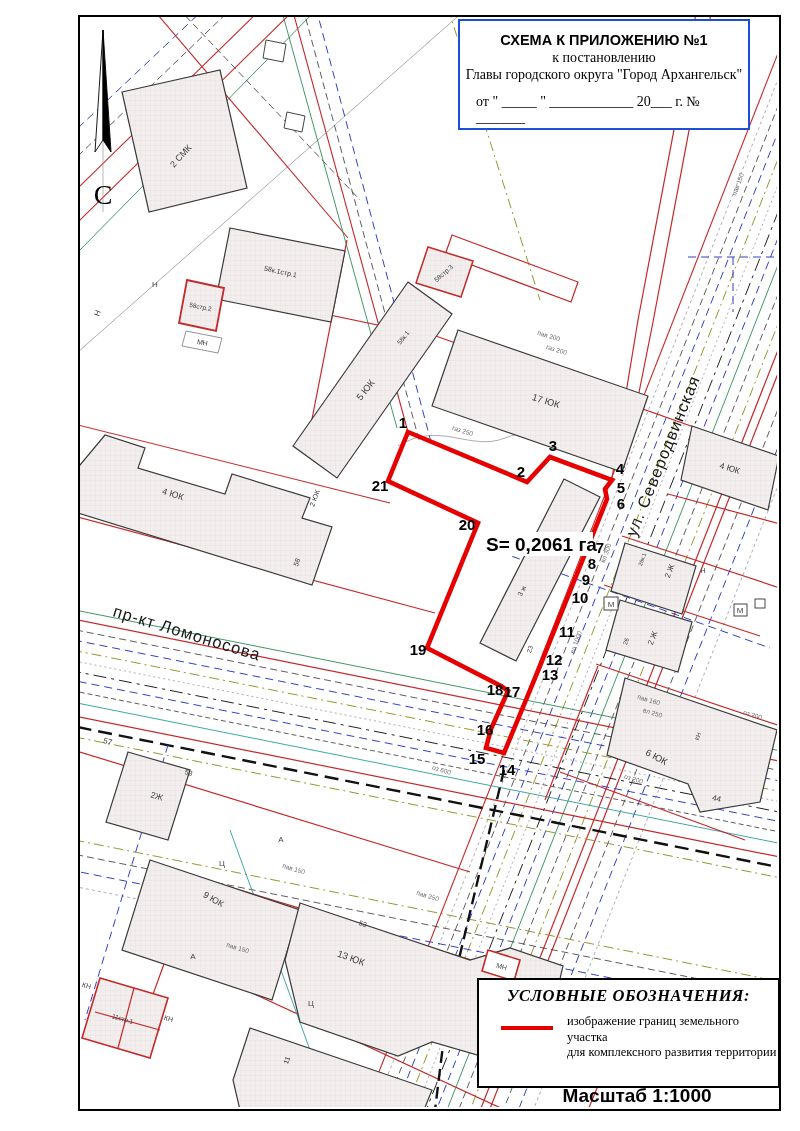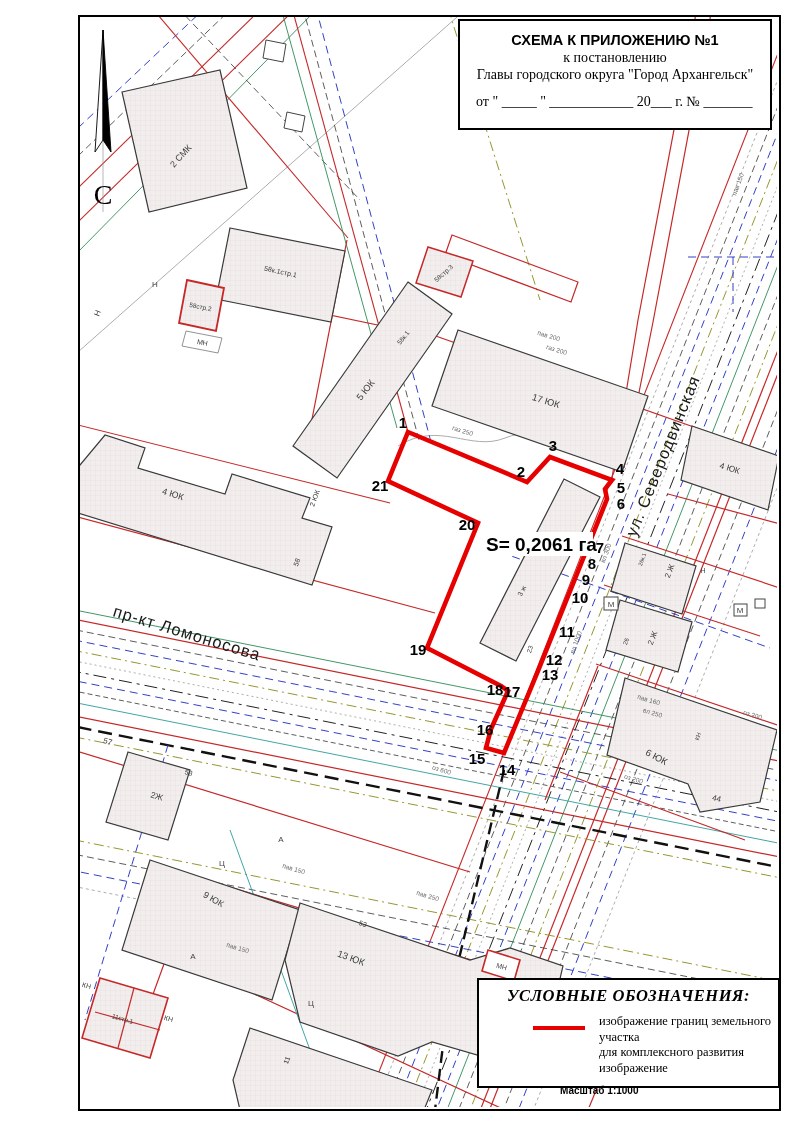--- a/index.html
+++ b/index.html
@@ -1,36 +1,36 @@
 <!DOCTYPE html>
 <html><head>
 <meta charset="utf-8">
 <style>
   html,body{margin:0;padding:0;background:#ffffff;}
   .page{position:relative;width:800px;height:1131px;background:#fff;overflow:hidden;
         font-family:"Liberation Sans",sans-serif;}
   .map-frame{position:absolute;left:78px;top:15px;width:699px;height:1092px;
              border:2.5px solid #000;z-index:5;pointer-events:none;}
   svg.map{position:absolute;left:0;top:0;z-index:1;}
-  .title-box{position:absolute;left:458px;top:19px;width:314px;height:111px;
-             background:#fff;border:2px solid #000000;z-index:10;box-sizing:border-box;
+  .title-box{position:absolute;left:458px;top:19px;width:292px;height:111px;
+             background:#fff;border:2px solid #1d4ed8;z-index:10;box-sizing:border-box;
              text-align:center;}
   .title-box .l1{font-family:"Liberation Sans",sans-serif;font-weight:bold;font-size:14.5px;margin-top:11px;}
   .title-box .l2{font-family:"Liberation Serif",serif;font-size:14px;margin-top:2px;}
   .title-box .l3{font-family:"Liberation Serif",serif;font-size:14px;margin-top:1px;}
   .title-box .l4{font-family:"Liberation Serif",serif;font-size:14px;margin-top:11px;text-align:left;padding-left:16px;}
   .legend-box{position:absolute;left:477px;top:978px;width:303px;height:110px;
               background:#fff;border:2px solid #000;z-index:10;box-sizing:border-box;}
   .legend-title{font-family:"Liberation Serif",serif;font-weight:bold;font-style:italic;
                 font-size:16.5px;text-align:center;margin-top:6px;letter-spacing:0.5px;}
-  .legend-row{display:flex;align-items:flex-start;margin-top:8px;margin-left:32px;}
+  .legend-row{display:flex;align-items:flex-start;margin-top:8px;}
   .legend-line{width:52px;height:4px;background:#e60000;margin-left:22px;margin-top:12px;flex:none;}
   .legend-text{font-family:"Liberation Serif",serif;font-size:12.5px;line-height:1.25;margin-left:14px;}
-  .scale-label{position:absolute;left:560px;top:1085px;width:208px;text-align:left;
-               font-weight:bold;font-size:10px;z-index:10;}
+  .scale-label{position:absolute;left:533px;top:1085px;width:208px;text-align:center;
+               font-weight:bold;font-size:19px;z-index:10;}
   text{user-select:none;}
   .vtx{font:bold 15px "Liberation Sans",sans-serif;fill:#000;}
   .area{font:bold 19px "Liberation Sans",sans-serif;fill:#000;}
   .street-name{font:16.5px "Liberation Sans",sans-serif;fill:#1a1a1a;letter-spacing:1px;}
   .bl{font-family:"Liberation Sans",sans-serif;fill:#3c3c3c;}
   .tiny{font-family:"Liberation Sans",sans-serif;fill:#6a6a6a;font-size:6.5px;}
   .mk{font-family:"Liberation Sans",sans-serif;fill:#444;}
 </style>
 </head>
 <body>
@@ -287,20 +287,20 @@
   <div class="l3">Главы городского округа "Город Архангельск"</div>
   <div class="l4">от " _____ " ____________ 20___ г. № _______</div>
 </div>
 
 <div class="legend-box">
   <div class="legend-title">УСЛОВНЫЕ ОБОЗНАЧЕНИЯ:</div>
   <div class="legend-row">
     <div class="legend-line"></div>
     <div class="legend-text">
       <div>изображение границ земельного участка</div>
-      <div>для комплексного развития изображение</div>
+      <div>для комплексного развития территории</div>
     </div>
   </div>
 </div>
 
 <div class="scale-label">Масштаб 1:1000</div>
 
 </div>
 
 </body></html>

